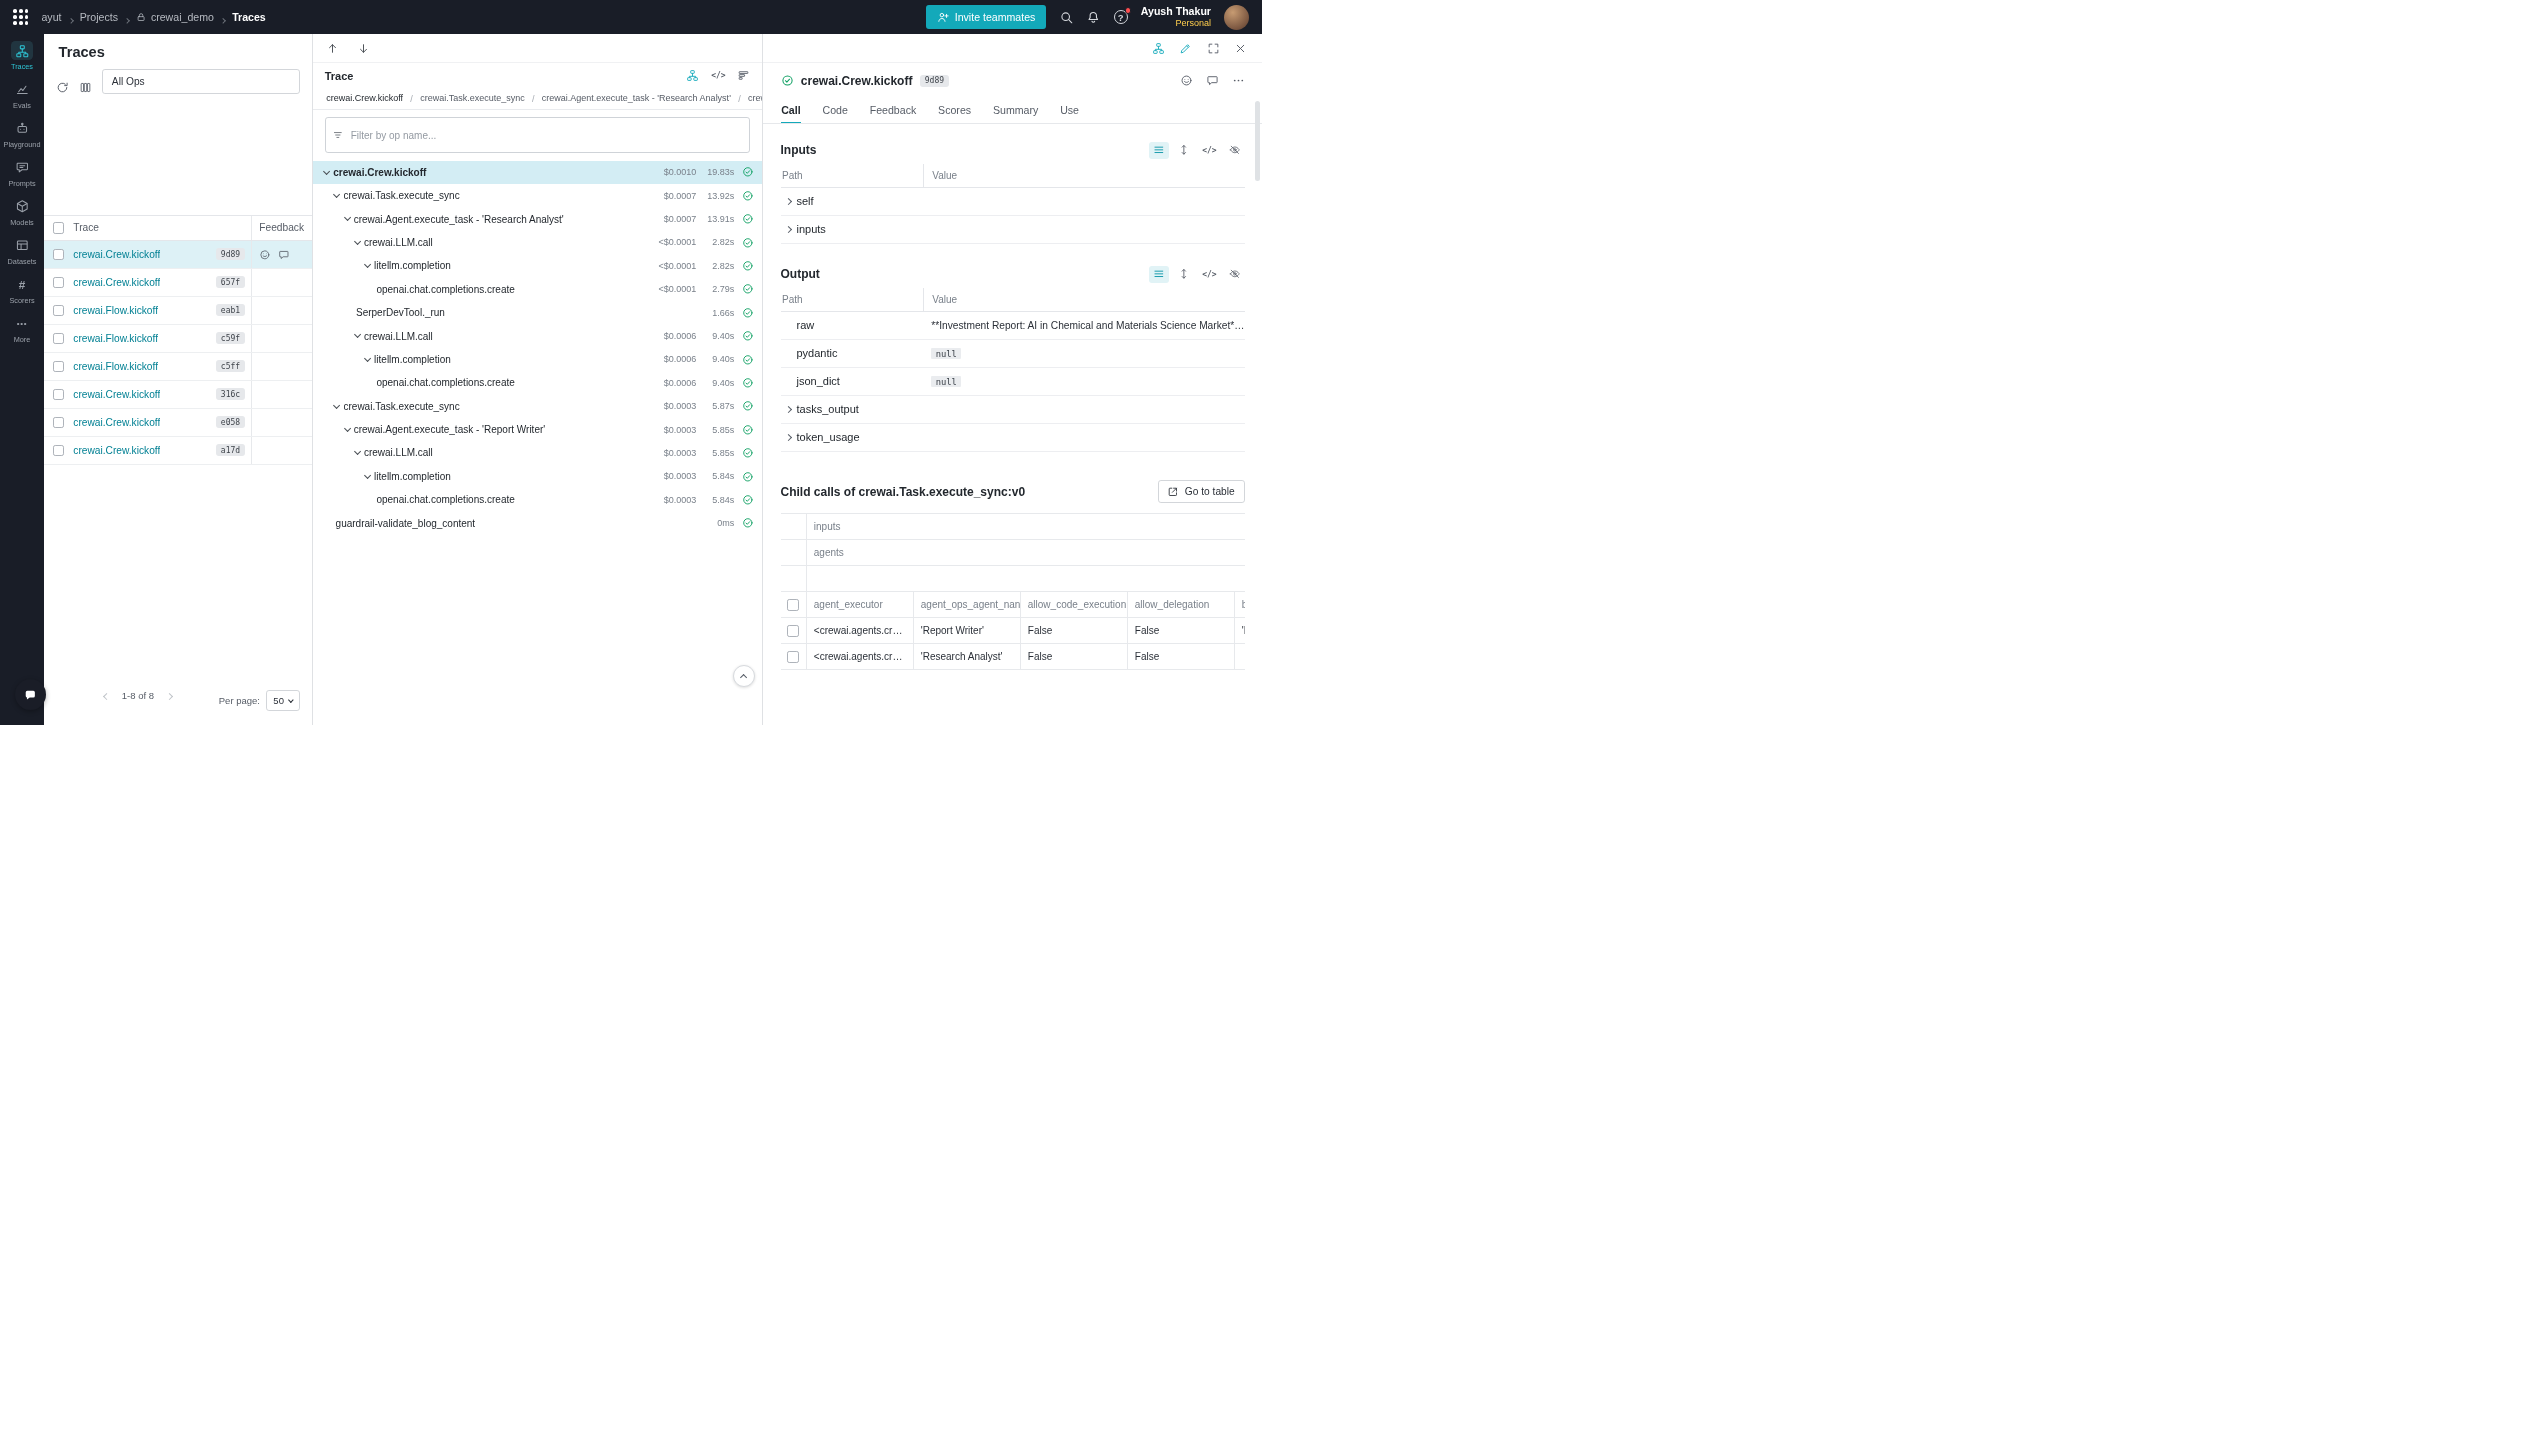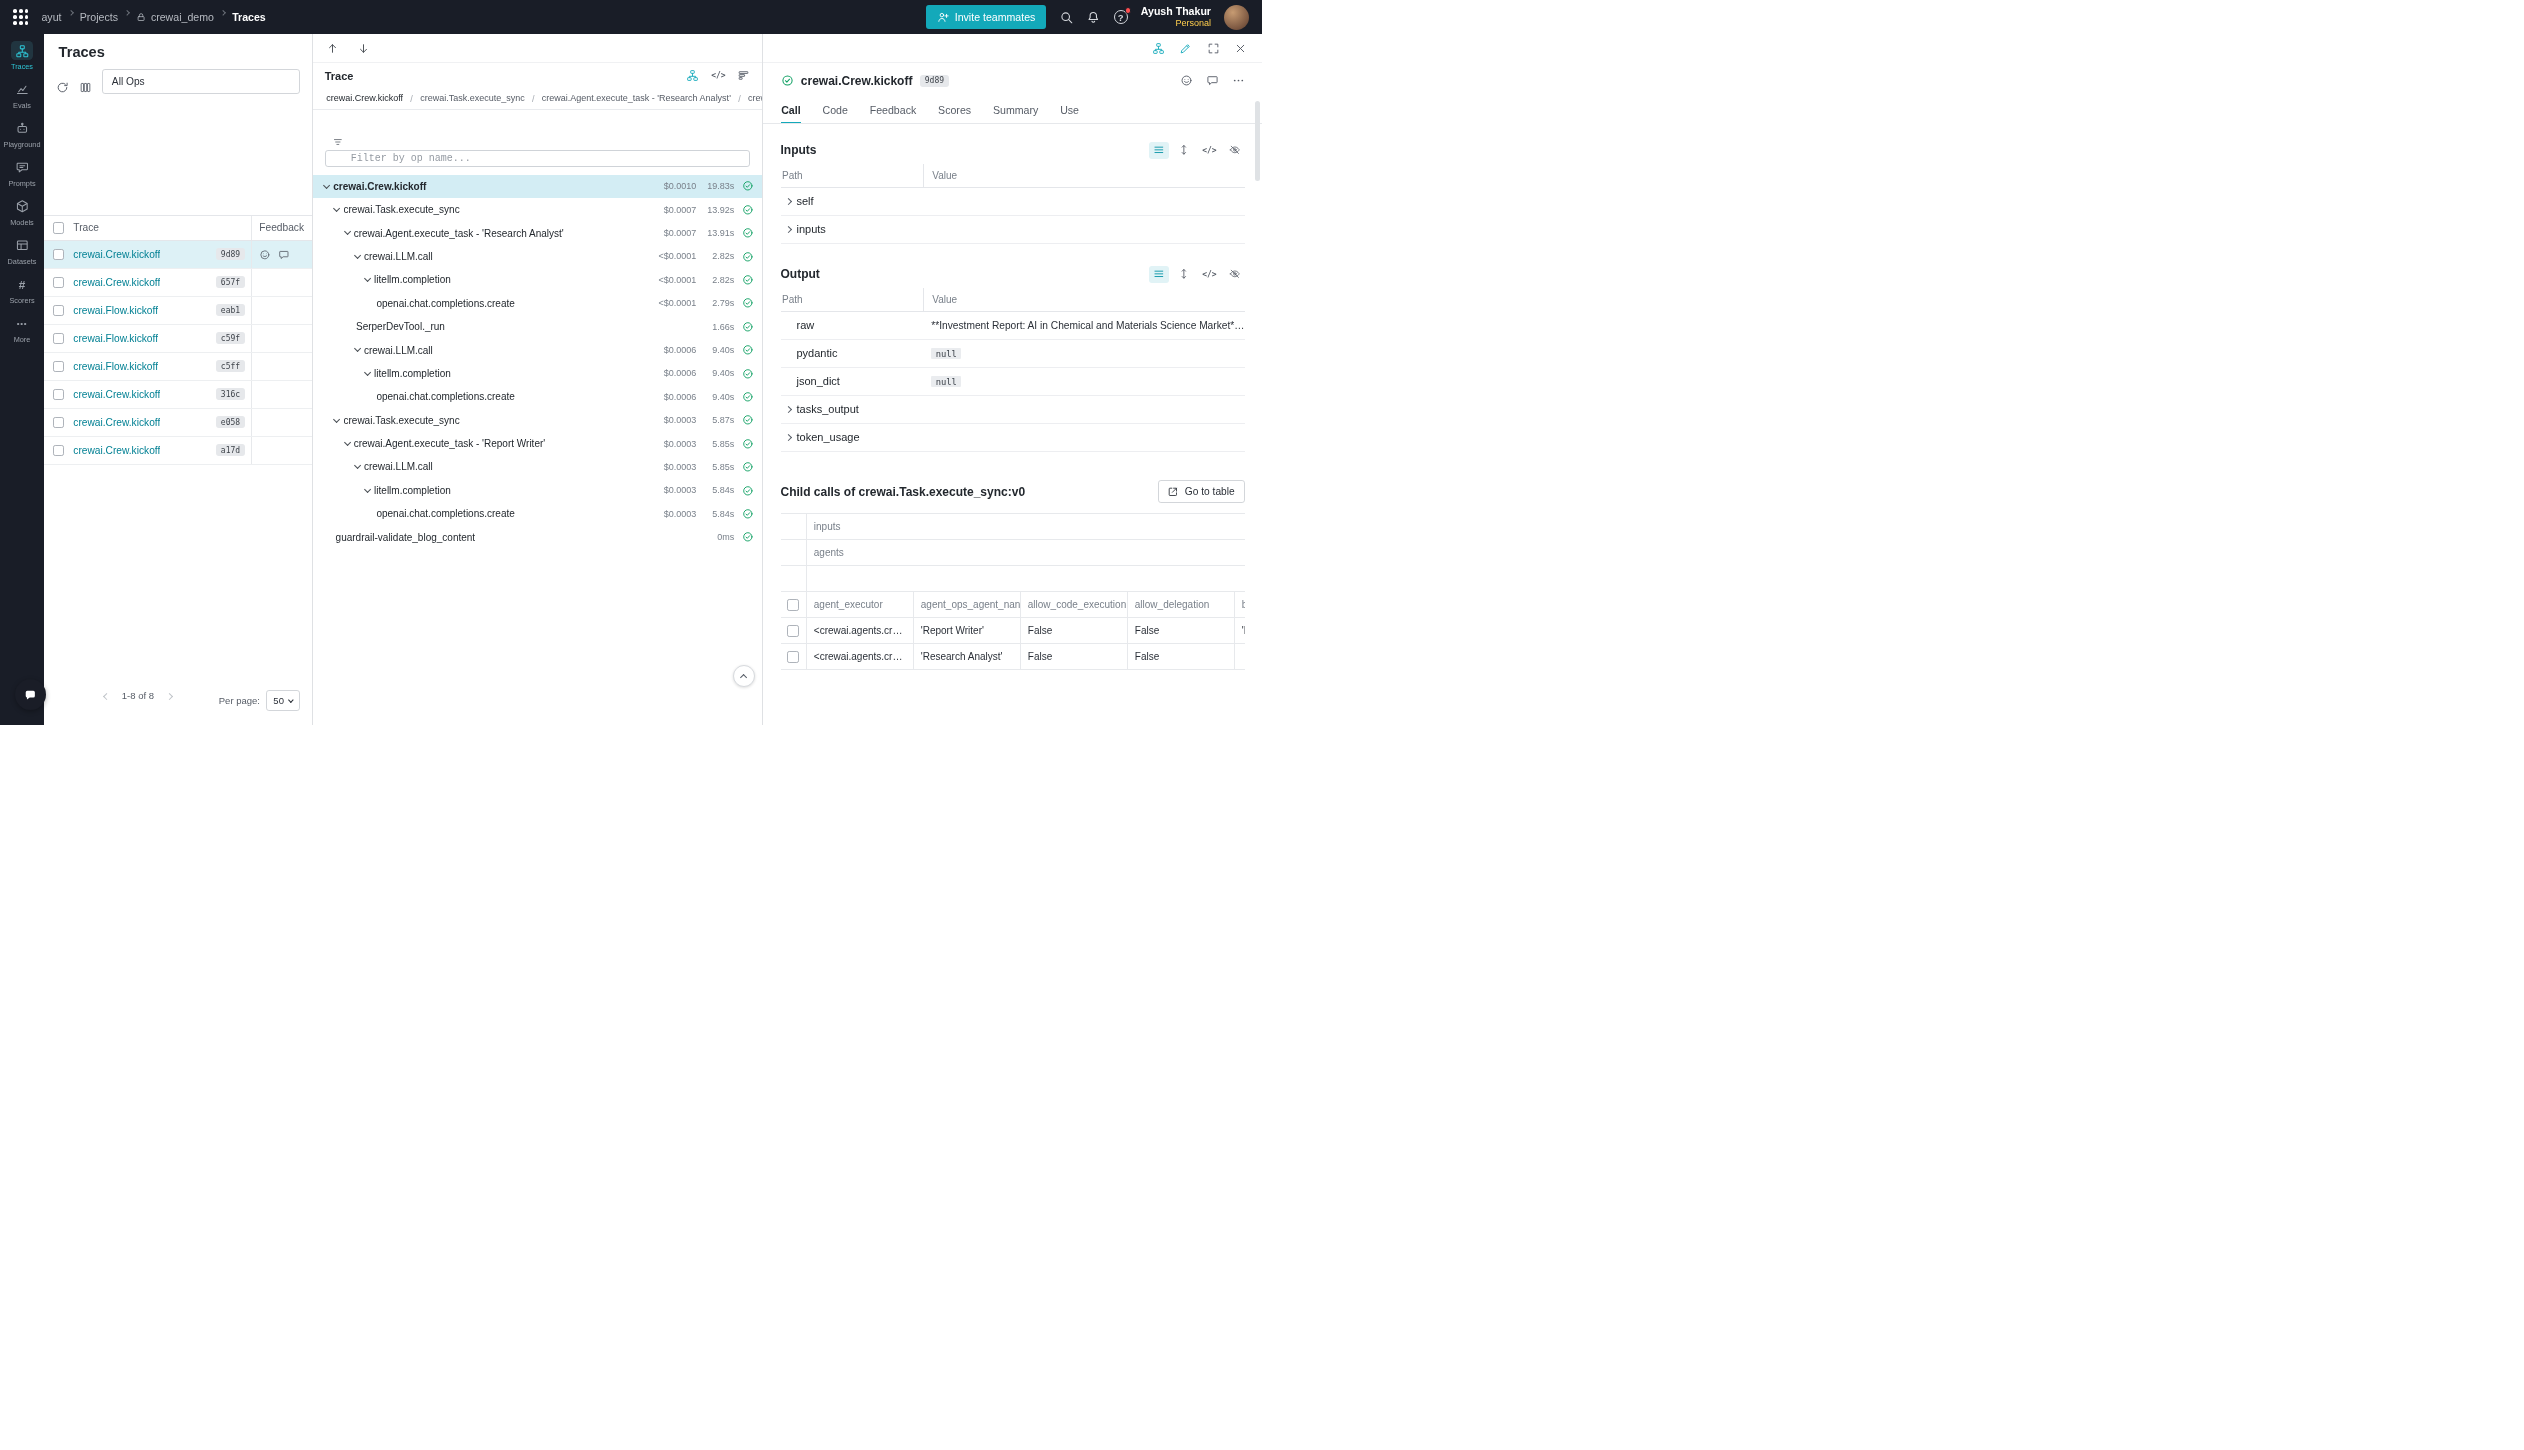--- a/index.html
+++ b/index.html
@@ -17,21 +17,21 @@
   .chev.tiny  { width:3.7px; height:3.7px; }
   .glyph-code::after { content:"</>"; font-family:"DejaVu Sans Mono","Liberation Mono",monospace; font-size:8px; font-weight:bold; }
   .glyph-hash::after { content:"#"; font-size:11.7px; font-weight:bold; }
   .glyph-more::after { content:"\2022\2022\2022"; font-size:8px; letter-spacing:0.7px; }
   .glyph-q::after { content:"?"; font-size:9.5px; font-weight:bold; }
 
   
   .topbar { height:34px; flex:none; background:#191d27; display:flex; align-items:center; gap:13px; padding:0 13px; }
   .logo { display:grid; grid-template-columns:repeat(3,3.7px); gap:2.2px; cursor:pointer; }
   .logo i { width:3.7px; height:3.7px; border-radius:50%; background:#fff; }
-  .crumbs { display:flex; align-items:flex-start; gap:7.3px; font-size:10.6px; color:#b6bac1; }
+  .crumbs { display:flex; align-items:flex-end; gap:7.3px; font-size:10.6px; color:#b6bac1; }
   .crumb { color:#b6bac1; text-decoration:none; display:flex; align-items:center; gap:4.4px; cursor:pointer; }
   .crumb.current { color:#fff; font-weight:700; cursor:default; }
   .crumb-sep { color:#6d727b; }
   .topbar-right { margin-left:auto; display:flex; align-items:center; gap:13px; }
   .invite-btn { display:flex; align-items:center; gap:5.8px; background:#13a9ba; color:#fff; border:none; height:23.4px; padding:0 10.2px; border-radius:2.9px; font-size:10.6px; font-family:inherit; cursor:pointer; }
   .tb-ic { background:none; border:none; color:#d4d7dc; cursor:pointer; display:grid; place-items:center; position:relative; }
   .help-circle { width:14px; height:14px; border:1.2px solid currentColor; border-radius:50%; display:grid; place-items:center; }
   .red-dot { position:absolute; top:-2.9px; right:-3.7px; width:6.6px; height:6.6px; border-radius:50%; background:#ff4d4f; border:1.5px solid #191d27; }
   .user-block { display:flex; flex-direction:column; align-items:flex-end; line-height:1.2; }
   .user-name { color:#fff; font-size:10.6px; font-weight:700; }
@@ -81,21 +81,21 @@
   .tree-title { font-size:11px; font-weight:700; color:#23282e; }
   .tree-view-icons { display:flex; align-items:center; gap:11.7px; color:#565c66; }
   .vbtn { background:none; border:none; color:#565c66; cursor:pointer; display:grid; place-items:center; }
   .vbtn.active { color:#13a9ba; }
   .tree-tabs { display:flex; align-items:stretch; height:22px; flex:none; padding:0 11.7px; border-bottom:0.7px solid #e9ebee; overflow:hidden; white-space:nowrap; }
   .tree-tab { display:flex; align-items:center; font-size:9px; color:#565c66; background:none; border:none; cursor:pointer; font-family:inherit; padding:0; flex:none; }
   .tree-tab + .tree-tab::before { content:"/"; color:#a6abb2; margin:0 5.8px; }
   .tt-label { display:flex; align-items:center; height:22px; border-bottom:1.5px solid transparent; padding:0 1.5px; }
   .tree-tab.active .tt-label { border-color:#13a9ba; color:#23282e; }
   .tree-filter { margin:7.3px 11.7px; position:relative; flex:none; }
-  .tree-filter input { width:100%; height:17px; border:0.7px solid #cfd3d8; border-radius:2.9px; padding:0 7.3px 0 25px; font-size:10px; color:#2b3038; outline:none; font-family:Liberation Mono, monospace;margin-top:33px; }
+  .tree-filter input { width:100%; height:36px; border:0.7px solid #cfd3d8; border-radius:2.9px; padding:0 7.3px 0 25px; font-size:10px; color:#2b3038; outline:none; font-family:Liberation Sans, sans-serif; }
   .tree-filter input::placeholder { color:#949aa2; }
   .f-icon { position:absolute; left:7.3px; top:50%; transform:translateY(-50%); color:#6a7077; display:grid; place-items:center; }
   .tree-rows { flex:1; min-height:0; overflow:hidden; }
   .tree-row { height:23.4px; display:flex; align-items:center; padding-right:8.8px; padding-left:calc(7.3px + var(--d,0) * 10.2px); font-size:10px; cursor:pointer; }
   .tree-row.selected { background:#d3edf4; }
   .tree-row.selected .t-name { font-weight:700; }
   .caret { width:13px; height:13px; display:grid; place-items:center; color:#4b5056; flex:none; cursor:pointer; }
   .caret .chev { margin-top:-2.2px; }
   .t-name { flex:1; min-width:0; overflow:hidden; text-overflow:ellipsis; white-space:nowrap; color:#23282e; }
   .t-name:first-child { padding-left:5.1px; }

